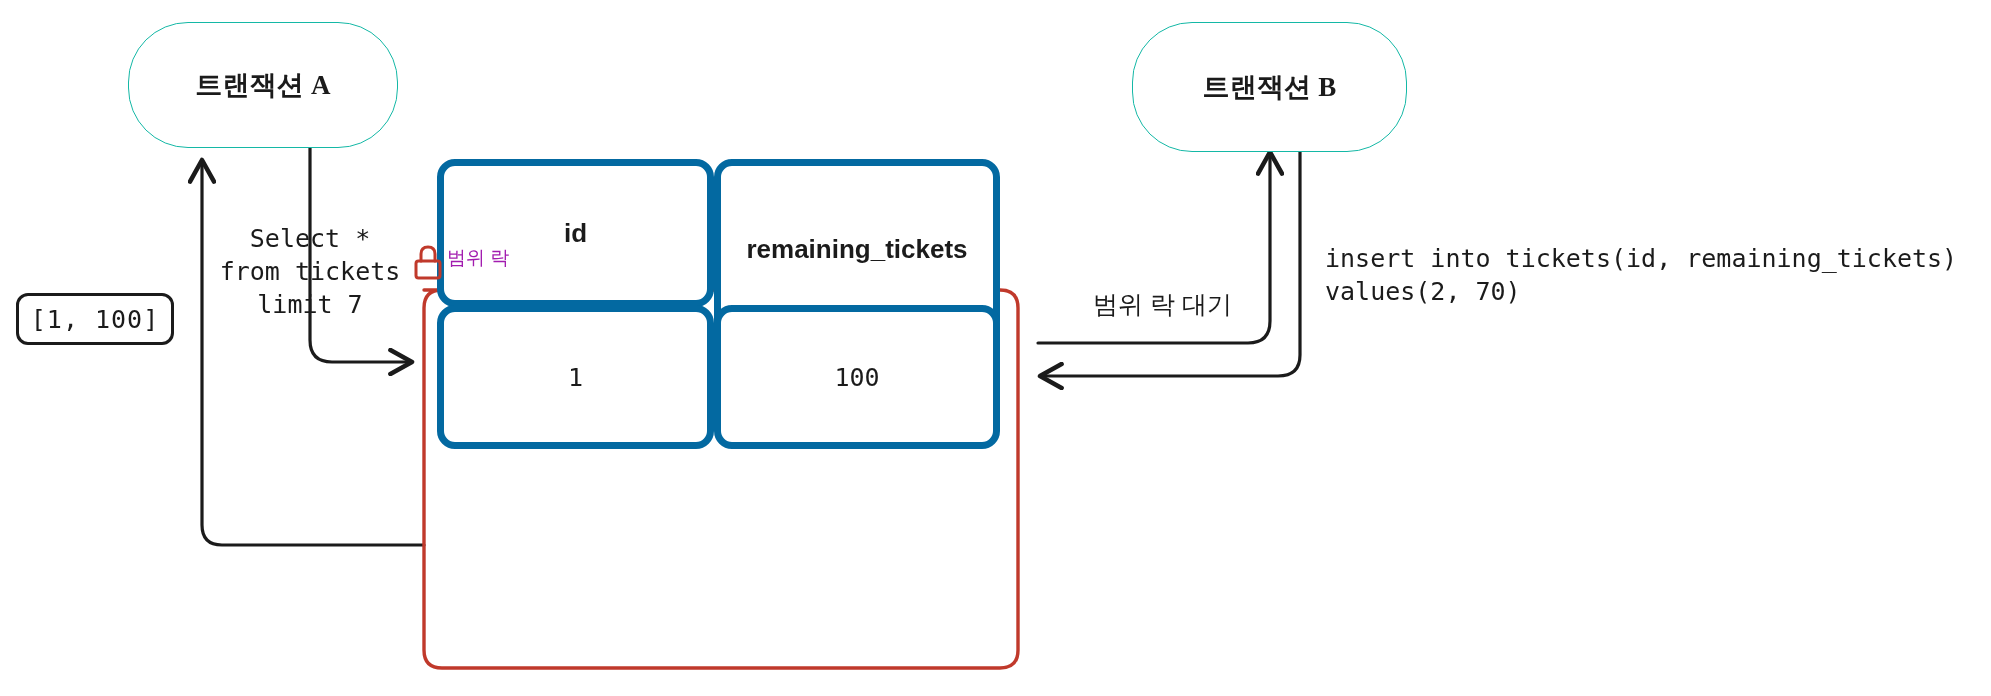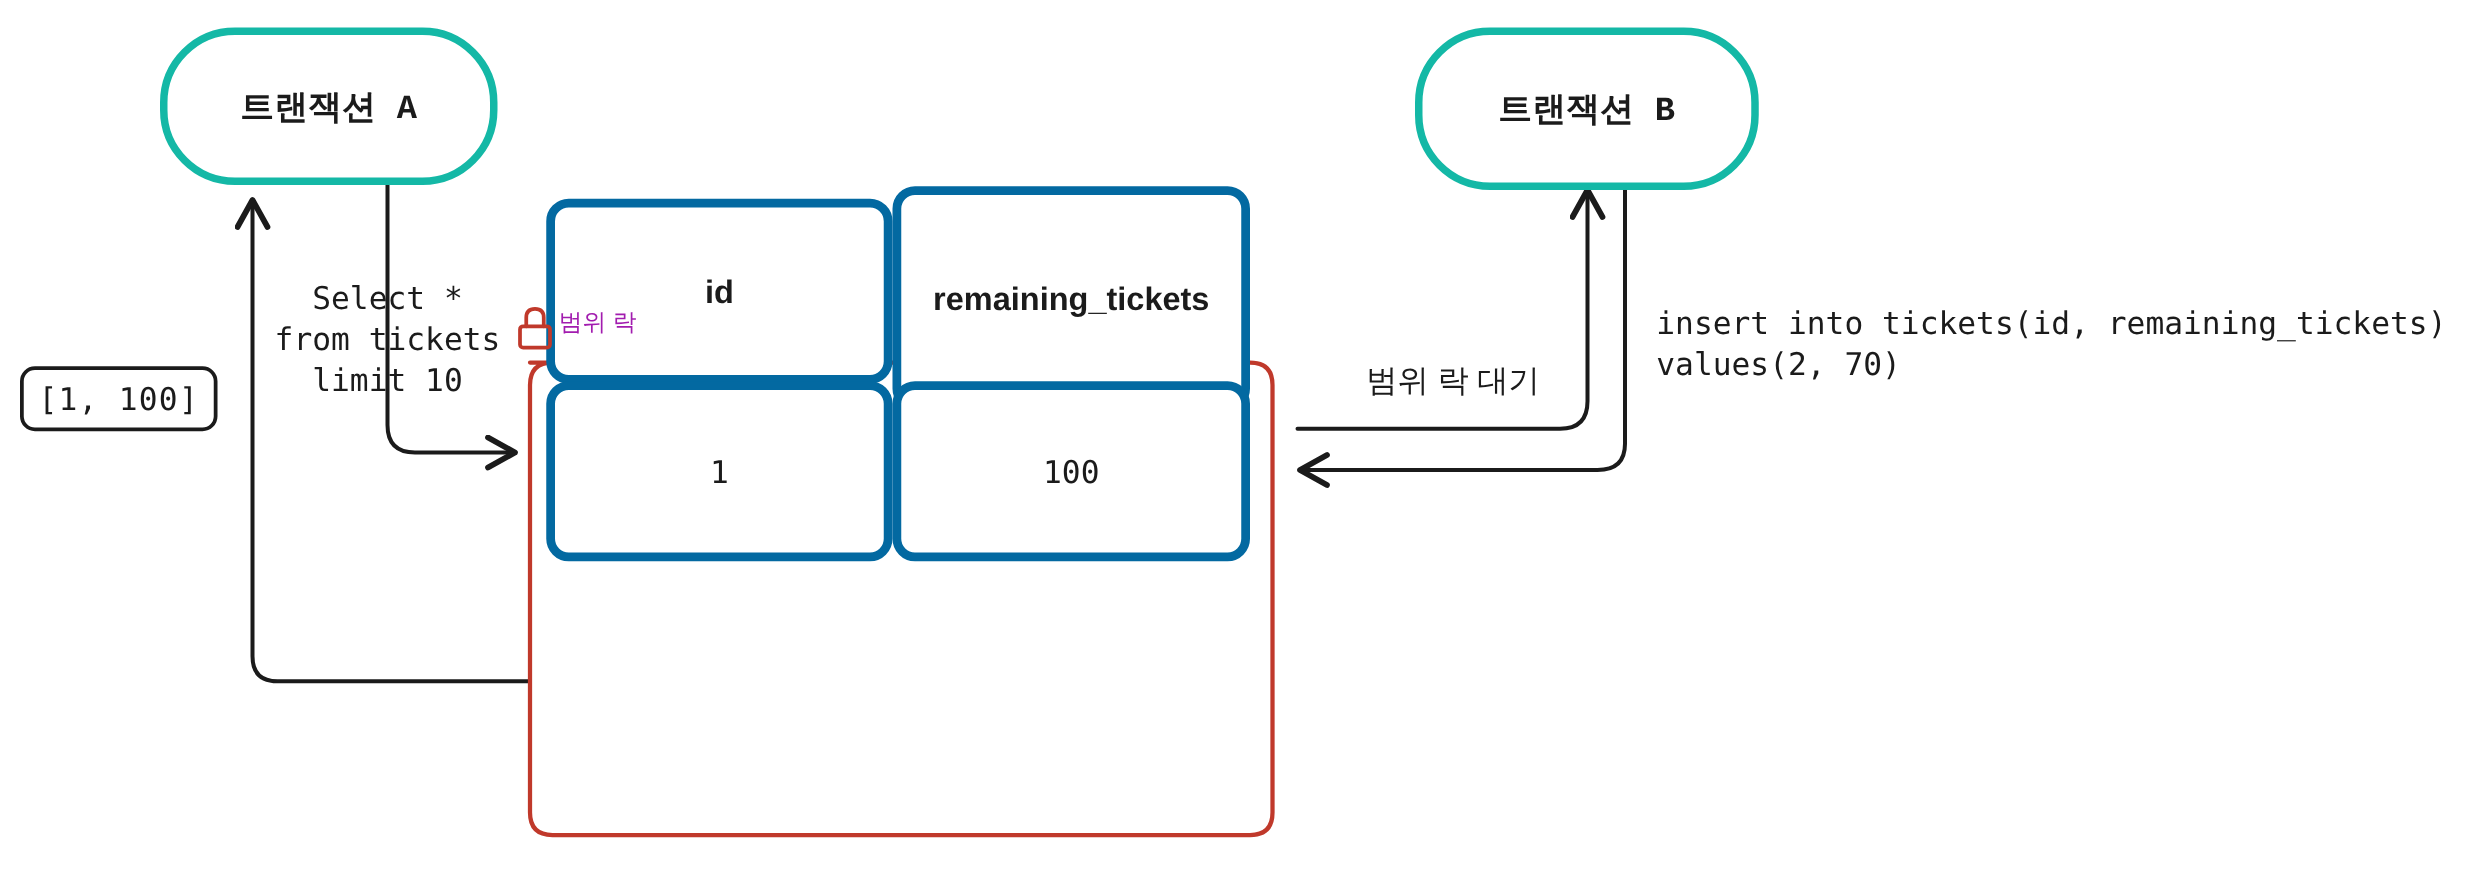--- a/index.html
+++ b/index.html
@@ -27,23 +27,23 @@
     position: absolute;
     box-sizing: border-box;
     display: flex;
     align-items: center;
     justify-content: center;
     text-align: center;
     color: #1b1b1b;
     background: #ffffff;
   }
   .txn-node {
-    border: 6px solid #14b8a6;
+    border: 1px solid #14b8a6;
     border-radius: 60px;
-    font-family: Liberation Mono, monospace;
+    font-family: Liberation Serif, serif;
     font-weight: 700;
     font-size: 27px;
     letter-spacing: .2px;
   }
   .cell {
     border: 7px solid #0369a1;
     border-radius: 18px;
     font-size: 26px;
   }
   .cell.header {
@@ -135,34 +135,34 @@
     <span>트랜잭션 B</span>
   </div>
 
   <div class="node range-box" style="left:16px; top:293px; width:158px; height:52px;">
     <span>[1, 100]</span>
   </div>
 
   <div class="node cell header" style="left:437px; top:159px; width:277px; height:148px;">
     <span>id</span>
   </div>
-  <div class="node cell header" style="left:714px; top:149px; width:286px; height:180px;">
+  <div class="node cell header" style="left:714px; top:159px; width:286px; height:180px;">
     <span>remaining_tickets</span>
   </div>
 
   <div class="node cell value" style="left:437px; top:305px; width:277px; height:144px;">
     <span>1</span>
   </div>
   <div class="node cell value" style="left:714px; top:305px; width:286px; height:144px;">
     <span>100</span>
   </div>
 
   <div class="mono-label centered-text" style="left:210px; top:222px; width:200px;">Select *
 from tickets
-limit 10</div>
+limit 7</div>
 
   <svg class="lock-icon" viewBox="0 0 34 38" xmlns="http://www.w3.org/2000/svg" style="left:411px; top:243px;">
     <path d="M10 18 L10 11 Q10 4 17 4 Q24 4 24 11 L24 18" fill="none" stroke="#c0392b" stroke-width="3" stroke-linecap="round"></path>
     <rect x="5" y="18" width="24" height="17" rx="2.5" fill="none" stroke="#c0392b" stroke-width="3"></rect>
   </svg>
   <div class="lock-label" style="left:447px; top:245px;">범위 락</div>
 
   <div class="kr-label" style="left:1057px; top:288px;margin-left:36px;">범위 락 대기</div>
 
   <div class="mono-label" style="left:1325px; top:242px;">insert into tickets(id, remaining_tickets)

